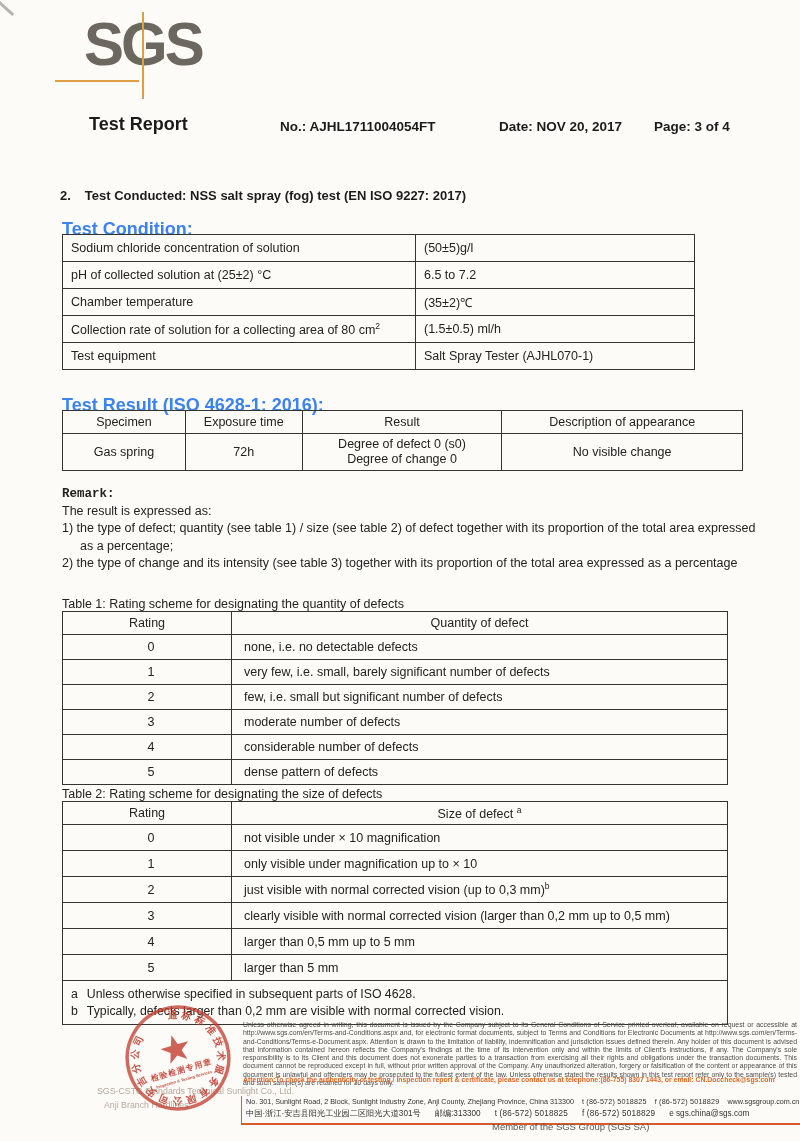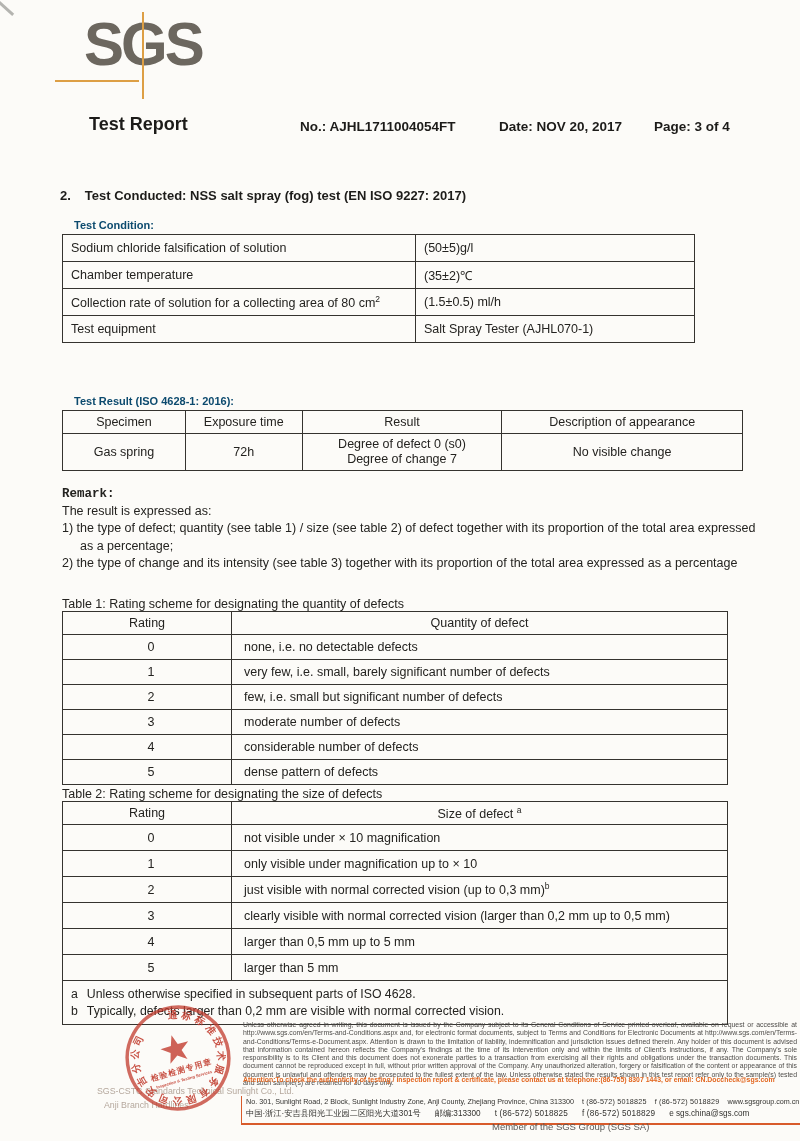--- a/index.html
+++ b/index.html
@@ -13,29 +13,29 @@
     background:#8d8d88; opacity:.65; transform:rotate(42deg); }
 
   
   .logo-text { position:absolute; left:84px; top:14px; font-size:60px; font-weight:bold;
     letter-spacing:-3px; color:#6c675f; line-height:1; transform:scaleY(1.03); }
   .logo-hline { position:absolute; left:55px; top:80px; width:84px; height:2px; background:#dd9f45; }
   .logo-vline { position:absolute; left:142px; top:12px; width:2px; height:87px; background:#dd9f45; }
 
   .page-title { position:absolute; left:89px; top:114px; font-size:18px; font-weight:bold; color:#1c1b19; }
   .hdr-info { position:absolute; top:119px; font-size:13.5px; font-weight:bold; color:#1c1b19; white-space:nowrap; }
-  .hdr-no   { left:300px;text-align:right; }
+  .hdr-no   { left:280px;text-align:right; }
   .hdr-date { left:499px; }
   .hdr-page { left:654px; }
 
   
   .section-heading { position:absolute; left:60px; top:188px; font-size:13px; font-weight:bold; color:#1d1c1a;text-align:right; }
   .section-heading .num { margin-right:14px; }
 
-  .block-heading { position:absolute; font-size:11px; font-weight:bold; color:#0c4a6e;margin-left:12px; }
+  .block-heading { position:absolute; font-size:18px; font-weight:bold; color:#3b82f6; }
 
   
   table.doc { border-collapse:collapse; position:absolute; background:transparent; }
   table.doc th, table.doc td { border:1.4px solid #35332f; font-size:12.5px; color:#242320; }
   table.doc { border:1.8px solid #35332f; }
 
   
   .cond-table { left:62px; top:234px; width:633px; }
   .cond-table td { height:24px; padding:1px 8px; }
   .cond-table td.param { width:336px; }
@@ -107,22 +107,26 @@
   <div class="hdr-info hdr-page">Page: 3 of 4</div>
 
   <div class="section-heading">
     <span class="num">2.</span><span>Test Conducted: NSS salt spray (fog) test (EN ISO 9227: 2017)</span>
   </div>
 
   <div class="block-heading" style="left:62px; top:219px;">Test Condition:</div>
   <table class="doc cond-table">
     <tbody>
         <tr>
-      <td class="param">Sodium chloride falsification of solution</td>
+      <td class="param">Sodium chloride concentration of solution</td>
       <td>(50±5)g/l</td>
+    </tr>
+    <tr>
+      <td class="param">pH of collected solution at (25±2) °C</td>
+      <td>6.5 to 7.2</td>
     </tr>
     <tr>
       <td class="param">Chamber temperature</td>
       <td>(35±2)℃</td>
     </tr>
     <tr>
       <td class="param"><span>Collection rate of solution for a collecting area of 80 cm</span><sup>2</sup></td>
       <td>(1.5±0.5) ml/h</td>
     </tr>
     <tr>
@@ -145,21 +149,21 @@
       <th>Specimen</th>
       <th>Exposure time</th>
       <th>Result</th>
       <th>Description of appearance</th>
     </tr>
     <tr>
       <td>Gas spring</td>
       <td>72h</td>
       <td class="result-cell">
         <div>Degree of defect 0 (s0)</div>
-        <div>Degree of change 7</div>
+        <div>Degree of change 0</div>
       </td>
       <td>No visible change</td>
     </tr>
   </tbody>
     </table>
 
   <div class="remark">
     <div class="rh">Remark:</div>
     <div>The result is expressed as:</div>
     <div class="remark-item"><span>1)</span> <span>the type of defect; quantity (see table 1) / size (see table 2) of defect together with its proportion of the total area expressed as a percentage;</span></div>

